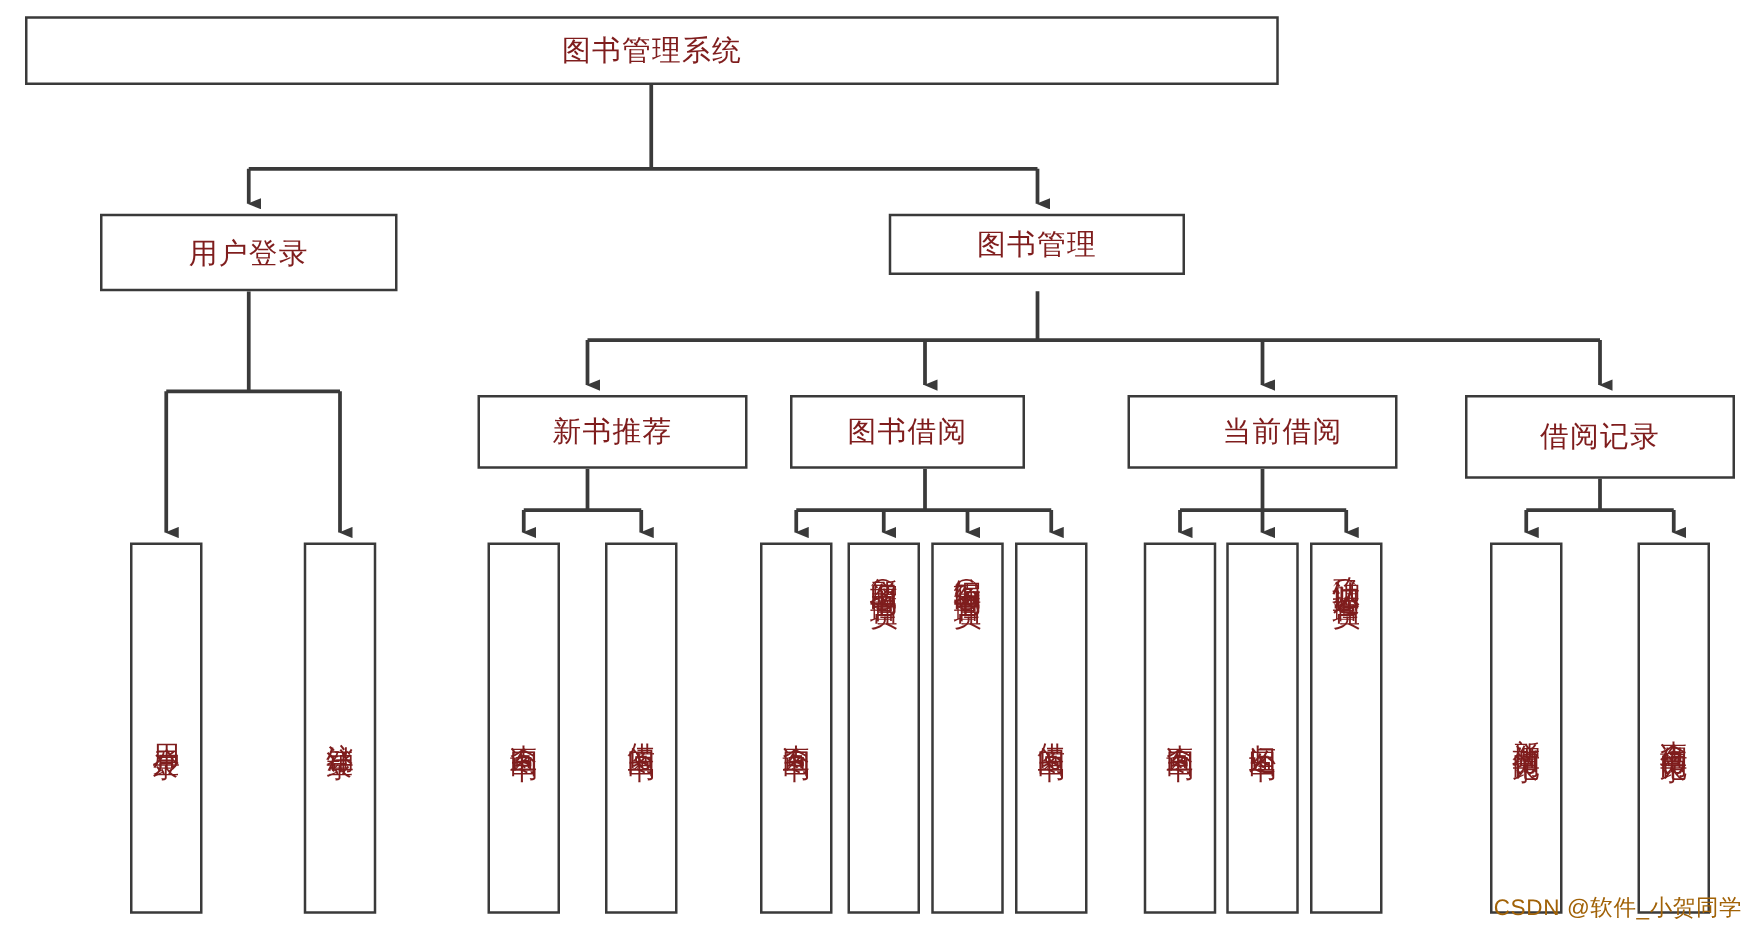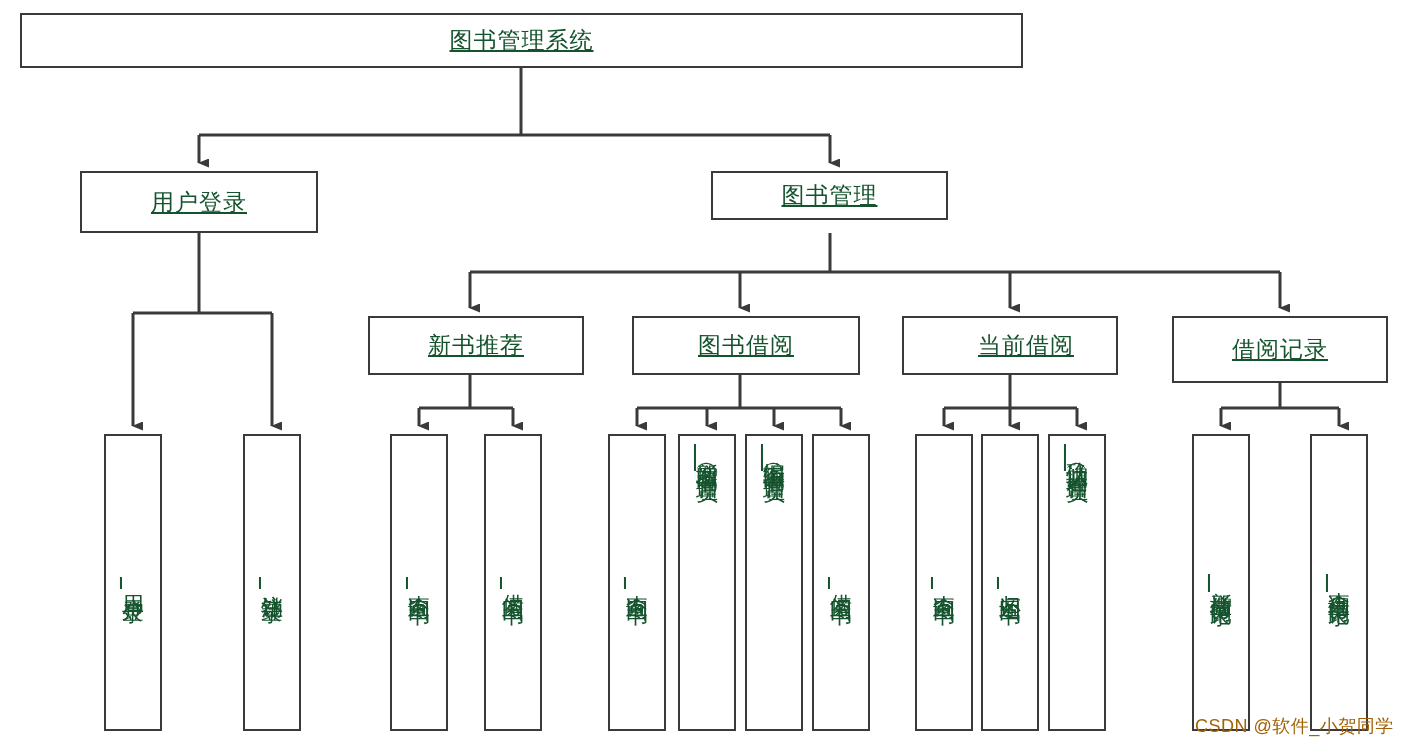--- a/index.html
+++ b/index.html
@@ -27,23 +27,22 @@
     pointer-events: none;
   }
   .node {
     position: absolute;
     box-sizing: border-box;
     border: 2.5px solid #3a3a3a;
     background: #ffffff;
     display: flex;
     align-items: center;
     justify-content: center;
-    color: #14532d;
+    color: #7f1d1d;
     z-index: 2;
-    text-decoration: underline;
   }
   .node.horizontal {
     font-size: 23px;
     letter-spacing: 1px;
   }
   .node .label-h {
     line-height: 1;
     white-space: nowrap;
   }
   
@@ -133,24 +132,24 @@
   <div id="nodes">
       <div class="node horizontal" style="left: 20px; top: 13px; width: 1003px; height: 55px;">
         <span class="label-h">图书管理系统</span>
       </div>
       <div class="node horizontal" style="left: 80px; top: 171px; width: 238px; height: 62px;">
         <span class="label-h">用户登录</span>
       </div>
       <div class="node horizontal" style="left: 711px; top: 171px; width: 237px; height: 49px;">
         <span class="label-h">图书管理</span>
       </div>
-      <div class="node horizontal" style="left: 368px; top: 316px; width: 216px; height: 59px;">
+      <div class="node horizontal" style="left: 382px; top: 316px; width: 216px; height: 59px;">
         <span class="label-h">新书推荐</span>
       </div>
-      <div class="node horizontal" style="left: 632px; top: 316px; width: 228px; height: 59px;">
+      <div class="node horizontal" style="left: 632px; top: 316px; width: 188px; height: 59px;">
         <span class="label-h">图书借阅</span>
       </div>
       <div class="node horizontal" style="left: 902px; top: 316px; width: 216px; height: 59px; padding-left: 32px;">
         <span class="label-h">当前借阅</span>
       </div>
       <div class="node horizontal" style="left: 1172px; top: 316px; width: 216px; height: 67px;">
         <span class="label-h">借阅记录</span>
       </div>
       <div class="node vertical center" style="left: 104px; top: 434px; width: 58px; height: 297px;">
         <span class="label-v">用户登录</span>

